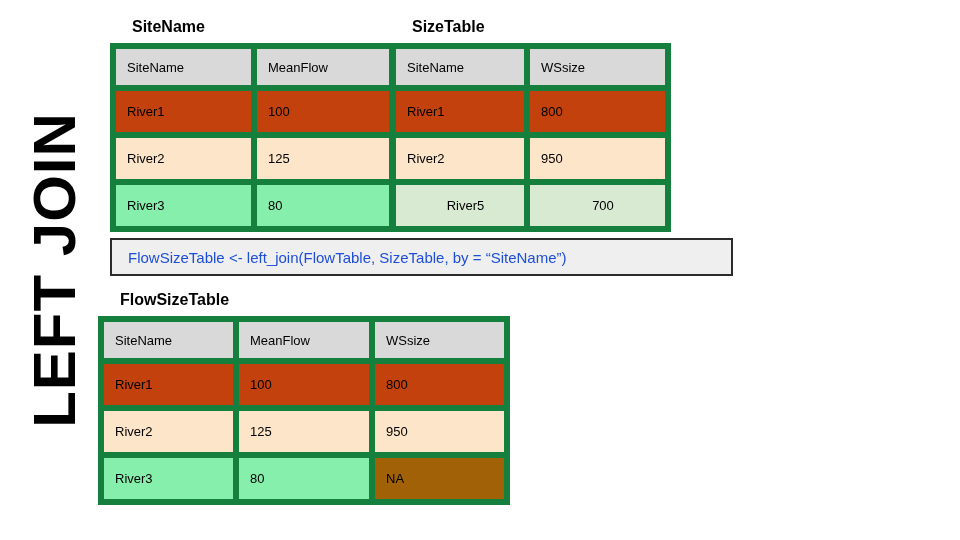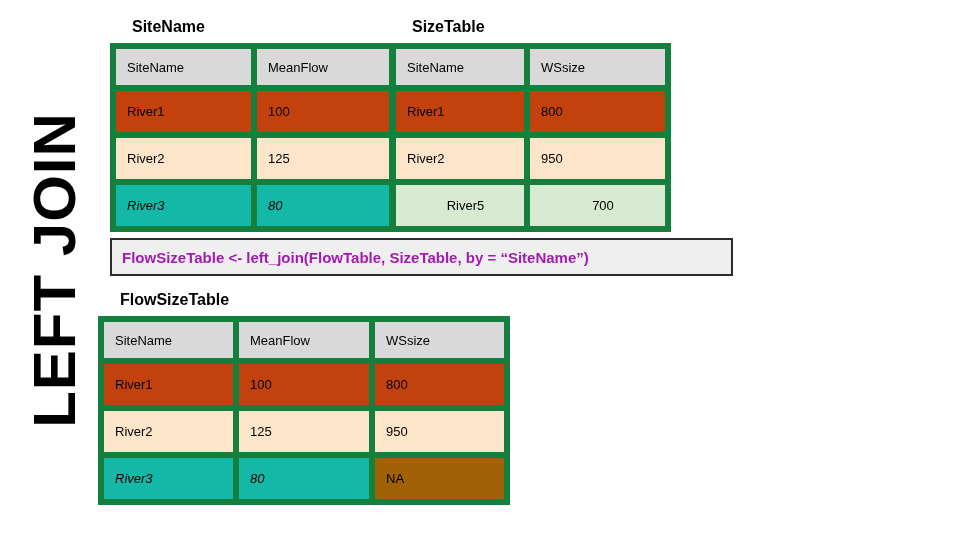--- a/index.html
+++ b/index.html
@@ -73,44 +73,44 @@
     background: #d9d9d9;
     height: 36px;
   }
   table.grid tr.body td {
     height: 41px;
   }
 
   
   .f-pink  { background: #c2410c; }
   .f-peach { background: #fce5c9; }
-  .f-blue  { background: #14b8a6; font-style: italic; }
+  .f-blue  { background: #86efac; }
   .f-green { background: #d9ead3; text-align: center; }
   .f-white { background: #a16207; }
   .f-gray  { background: #d9d9d9; }
 
   
   .code-box {
     position: absolute;
     left: 110px;
     top: 238px;
     width: 623px;
     height: 38px;
     background: #efefef;
     border: 2px solid #2b2b2b;
     box-sizing: border-box;
     display: flex;
     align-items: center;
   }
   .code-box .code-text {
     font-family: "Liberation Sans", sans-serif;
-    font-weight: bold;
+    font-weight: normal;
     font-size: 15px;
-    color: #a21caf;
-    padding-left: 10px;
+    color: #1d4ed8;
+    padding-left: 16px;
     white-space: nowrap;
   }
 </style>
 </head>
 <body>
 
 <div class="side-label">
   <span class="txt">LEFT JOIN</span>
 </div>
 

